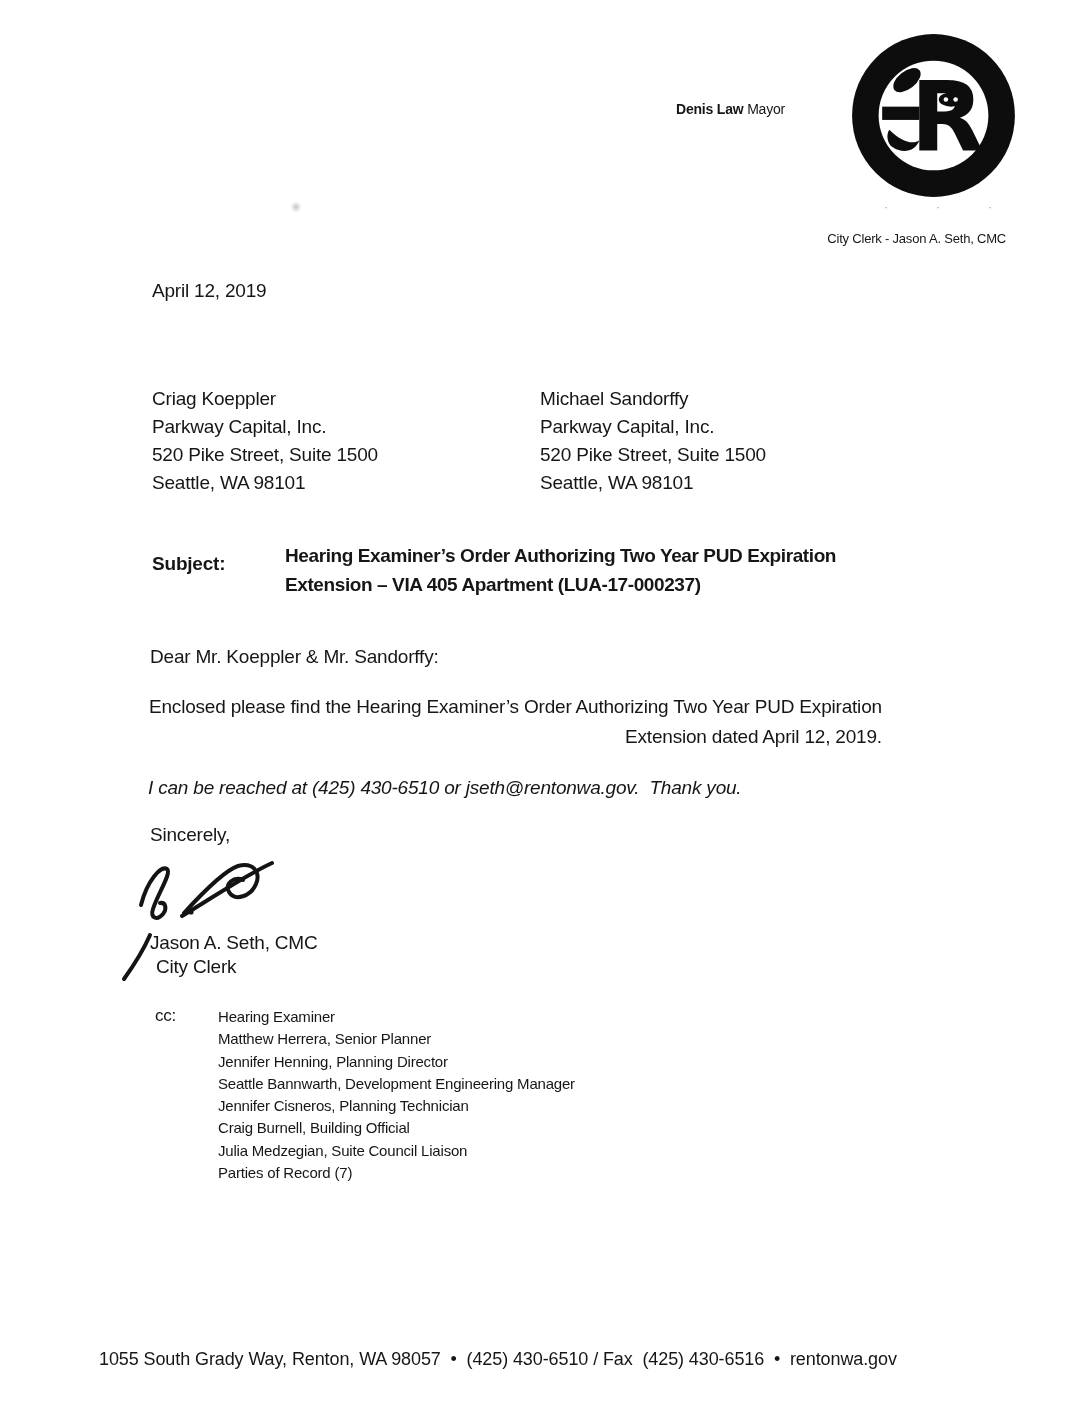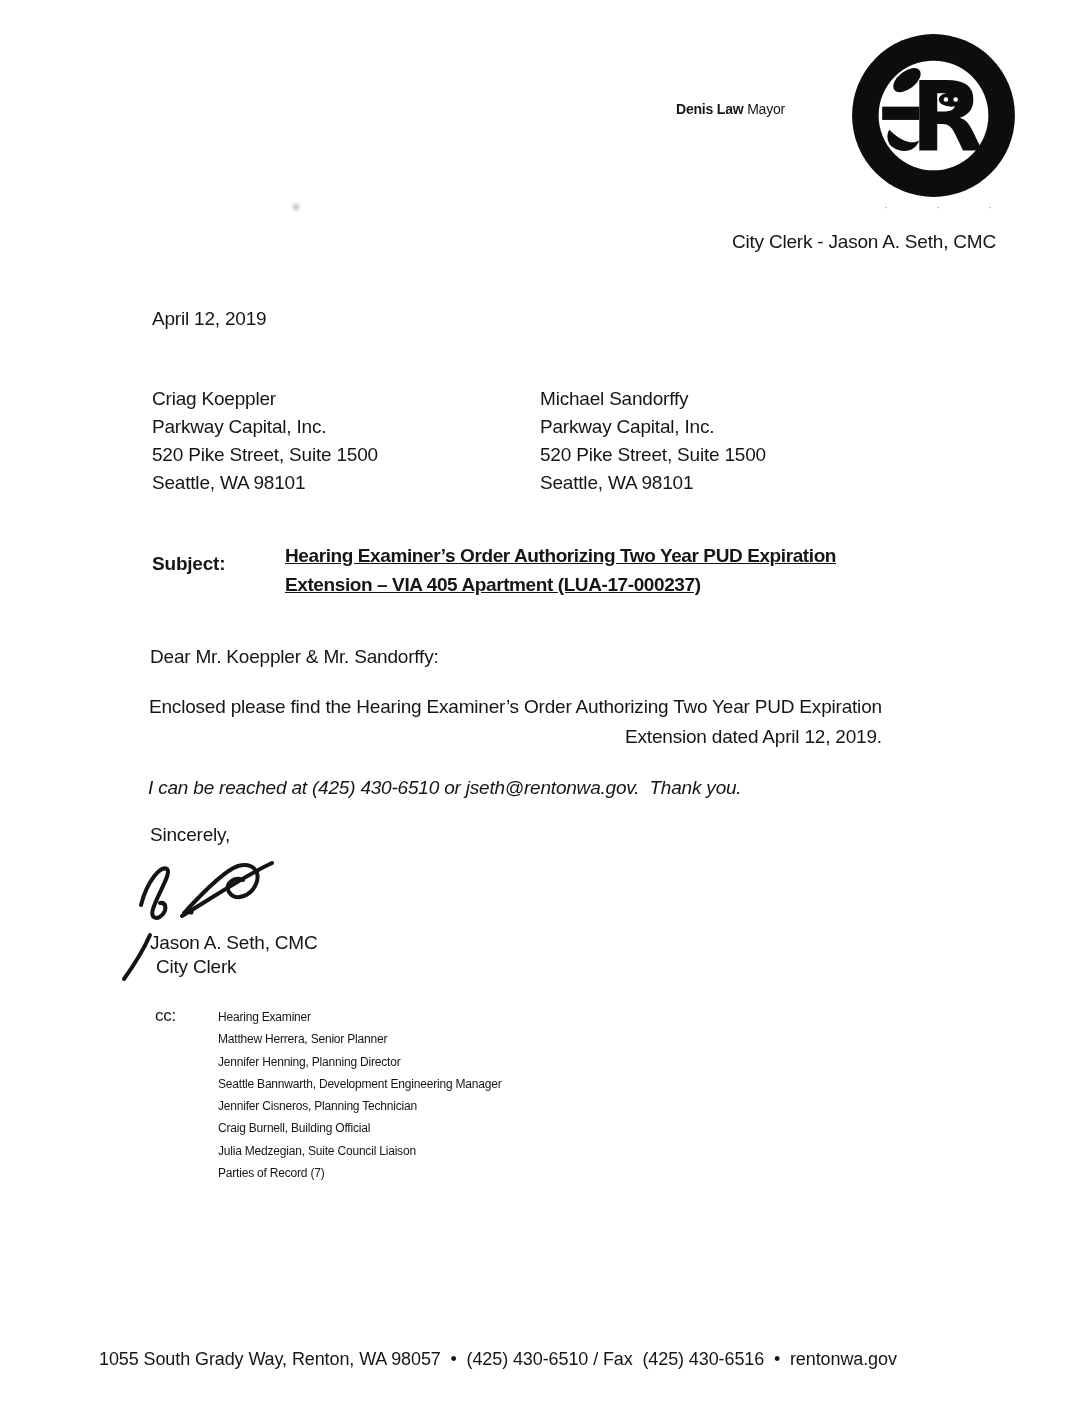--- a/index.html
+++ b/index.html
@@ -7,37 +7,37 @@
     position:relative;width:1092px;height:1408px;margin:0 auto;
     background:#ffffff;color:#161616;overflow:hidden;
     font-family:"Liberation Sans",sans-serif;font-size:19px;letter-spacing:-0.2px;
   }
   .abs{position:absolute;}
   .b{font-weight:bold;}
   .line{white-space:pre;}
   .mayor-line{left:676px;top:101px;font-size:14px;white-space:pre;}
   .logo{left:845px;top:27px;width:177px;height:177px;}
   .logo-dots{left:884px;top:199px;color:rgba(0,0,0,0.38);font-size:13px;letter-spacing:22px;white-space:pre;}
-  .clerk-line{right:96px;top:231px;font-size:19px;}
-  .date{left:152px;top:280px;margin-top:28px;}
+  .clerk-line{right:86px;top:231px;font-size:13px;}
+  .date{left:152px;top:280px;}
   .addr{line-height:28px;}
   .addr1{left:152px;top:385px;}
   .addr2{left:540px;top:385px;}
   .subject-label{left:152px;top:553px;}
-  .subject-lines{left:285px;top:541px;line-height:29px;letter-spacing:-0.4px;text-decoration:underline;}
+  .subject-lines{left:285px;top:541px;line-height:29px;letter-spacing:-0.4px;}
   .salutation{left:150px;top:646px;}
   .para{line-height:30px;}
   .para1{left:149px;top:692px;text-align:right;}
   .para2{left:148px;top:773px;font-style:italic;}
   .closing{left:150px;top:824px;}
   .signature{left:114px;top:853px;width:212px;height:146px;}
   .signer-name{left:150px;top:932px;}
   .signer-title{left:156px;top:956px;}
   .cc-label{left:155px;top:1006px;font-size:17px;}
-  .cc-list{left:218px;top:1006px;font-size:12px;line-height:22.3px;}
+  .cc-list{left:218px;top:1006px;font-size:15px;line-height:22.3px;}
   .cc-list div{white-space:pre;}
   .smudge{left:291px;top:201px;width:10px;height:12px;
     background:radial-gradient(circle,#c6c6c6 0%,#ffffff 72%);}
   .footer{left:99px;top:1349px;font-size:18px;white-space:pre;letter-spacing:-0.1px;}
 </style>
 </head>
 <body>
 
 <div class="page">
 

